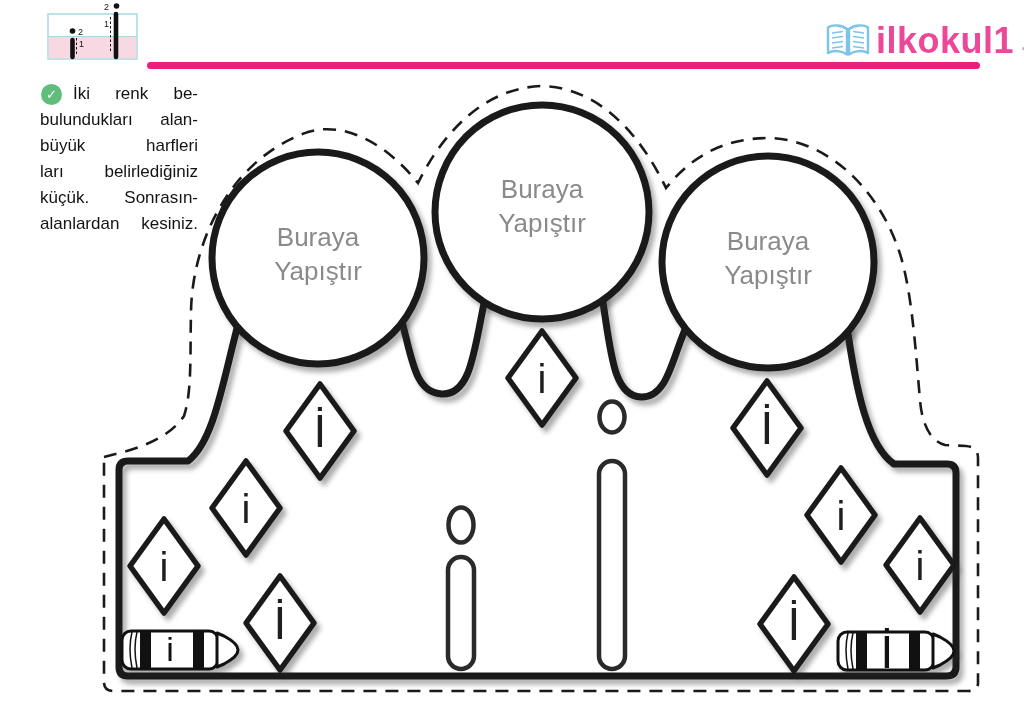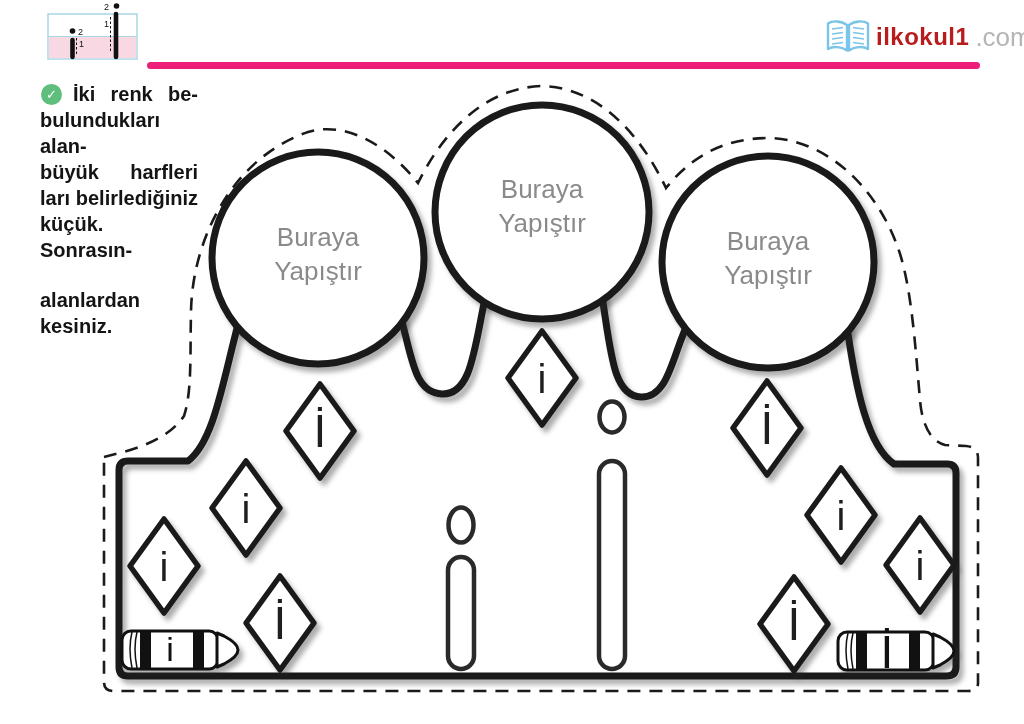--- a/index.html
+++ b/index.html
@@ -4,30 +4,30 @@
 <style>
   * { margin:0; padding:0; box-sizing:border-box; }
   html,body { background:#fff; }
   #page {
     position:relative; width:1024px; height:724px; background:#ffffff;
     font-family:"Liberation Sans","DejaVu Sans",sans-serif; overflow:hidden;
   }
   
   #guide-svg { position:absolute; left:0; top:0; }
   #brand { position:absolute; left:826px; top:20px; display:flex; align-items:center; gap:6px; }
-  #brand .logo-main { font-size:24px; font-weight:bold; color:#b91c1c; letter-spacing:0.5px; }
+  #brand .logo-main { font-size:36px; font-weight:bold; color:#ec4899; letter-spacing:0.5px; }
   #brand .logo-suffix { font-size:26px; color:#b5b5b5; }
   #divider { position:absolute; left:147px; top:62px; width:833px; height:7px;
              background:#ed1e79; border-radius:4px; }
   
   #instructions { position:absolute; left:40px; top:81px; width:158px;
-                  font-size:20px; font-weight:bold; color:#141414; line-height:26px; }
+                  font-size:17px; font-weight:normal; color:#141414; line-height:26px; }
   .instr-line { text-align:justify; text-align-last:justify; white-space:nowrap0; }
   .instr-line.first { text-indent:33px; }
-  .instr-line.last { text-align-last:justify;margin-top:24px; }
+  .instr-line.last { text-align-last:justify; }
   #check-icon { position:absolute; left:41px; top:84px; width:21px; height:21px;
                 background:#5fbe7c; border-radius:50%; color:#fff; font-size:13px;
                 font-weight:bold; display:flex; align-items:center; justify-content:center; }
   
   #crown-svg { position:absolute; left:0; top:0; }
   .sh { filter:drop-shadow(4px 5px 2.5px rgba(40,40,40,0.38)); }
   .cutline { fill:none; stroke:#1a1a1a; stroke-width:2.6; stroke-dasharray:13 9; }
   .band { fill:none; stroke:#1a1a1a; stroke-width:7; stroke-linecap:round; stroke-linejoin:round; }
   .paste-circle { fill:#ffffff; stroke:#1a1a1a; stroke-width:7; }
   .paste-text { fill:#8a8a8a; font-size:26px; text-anchor:middle;

